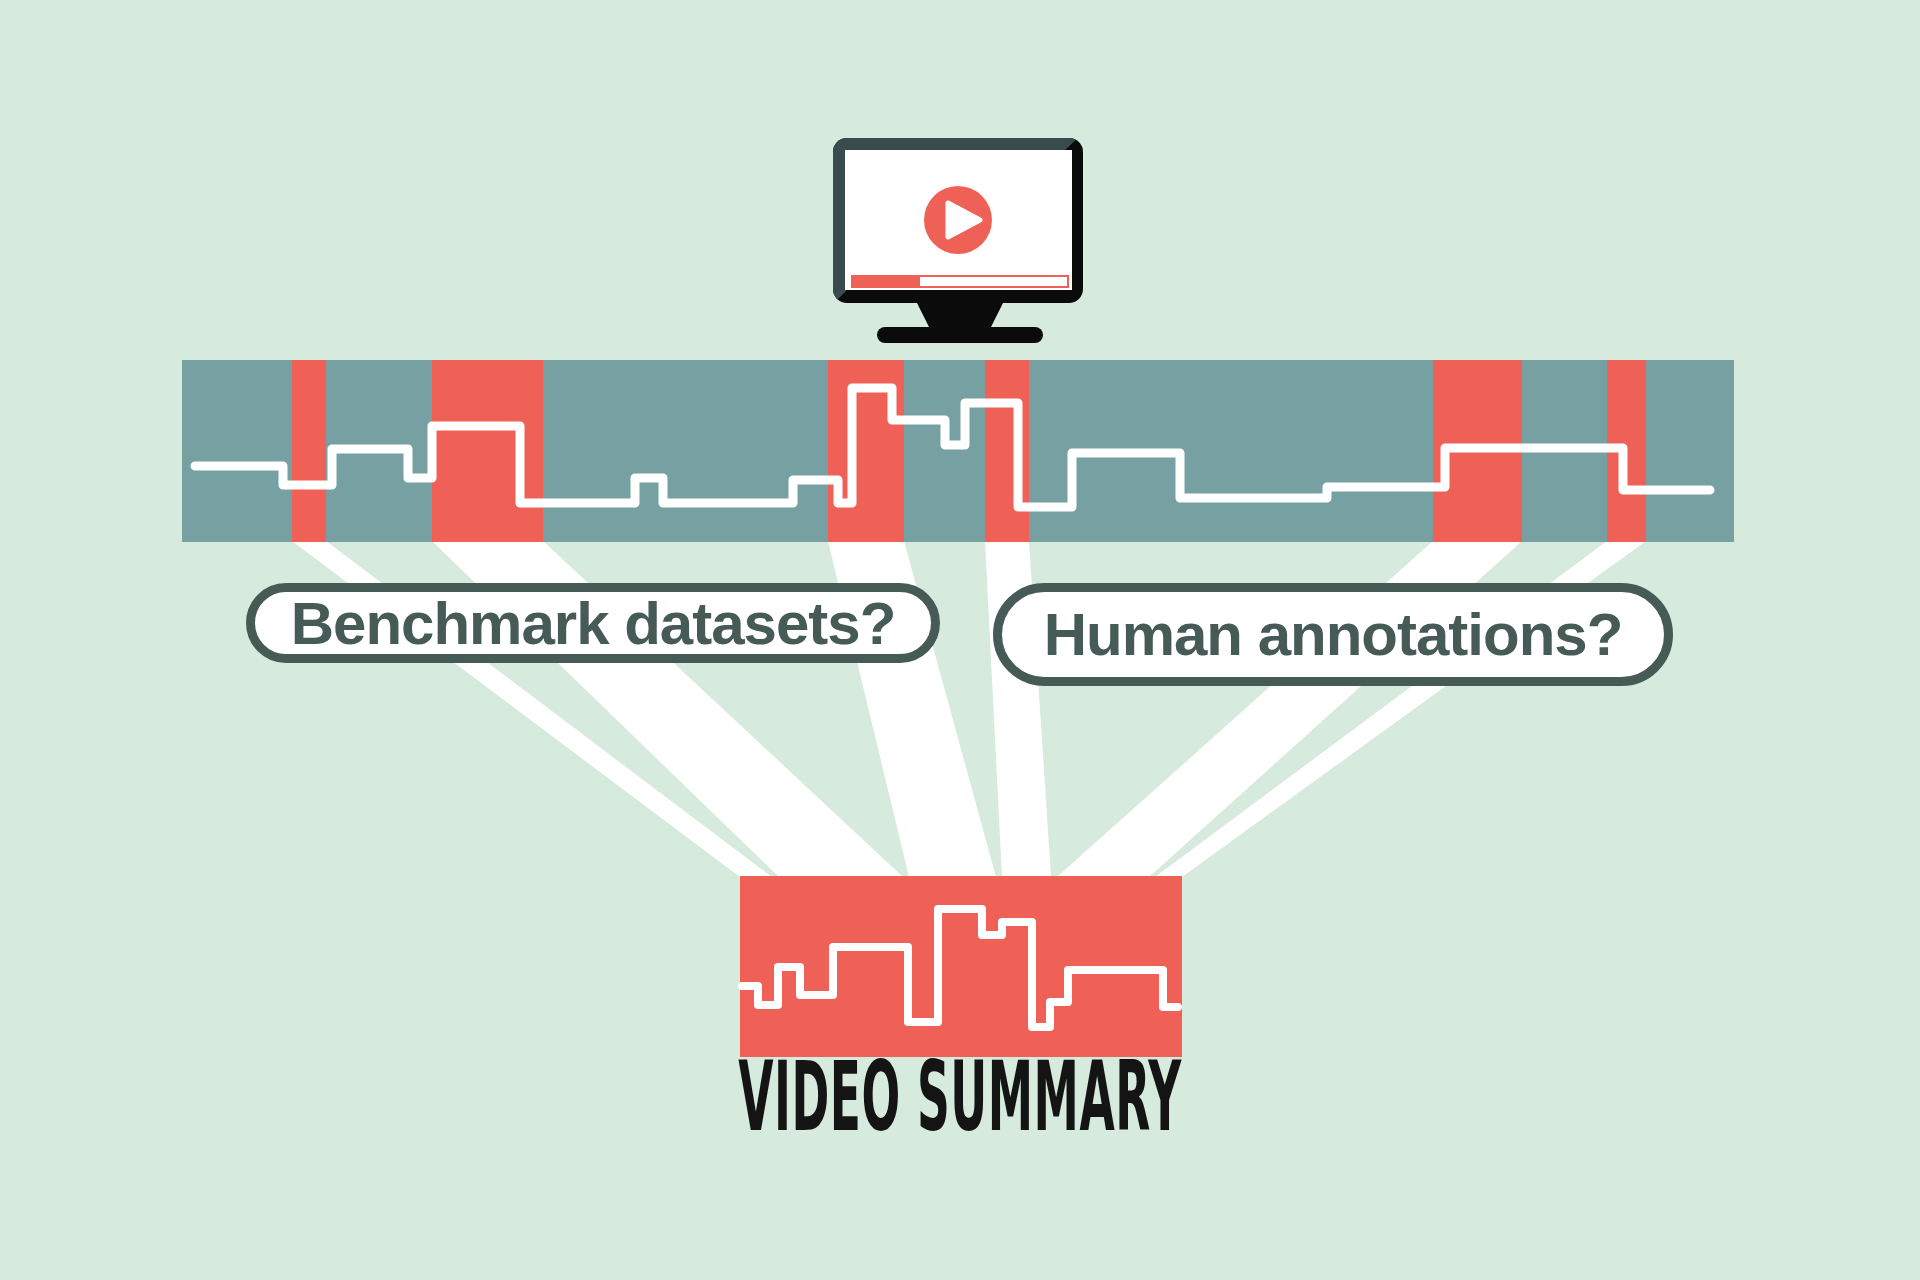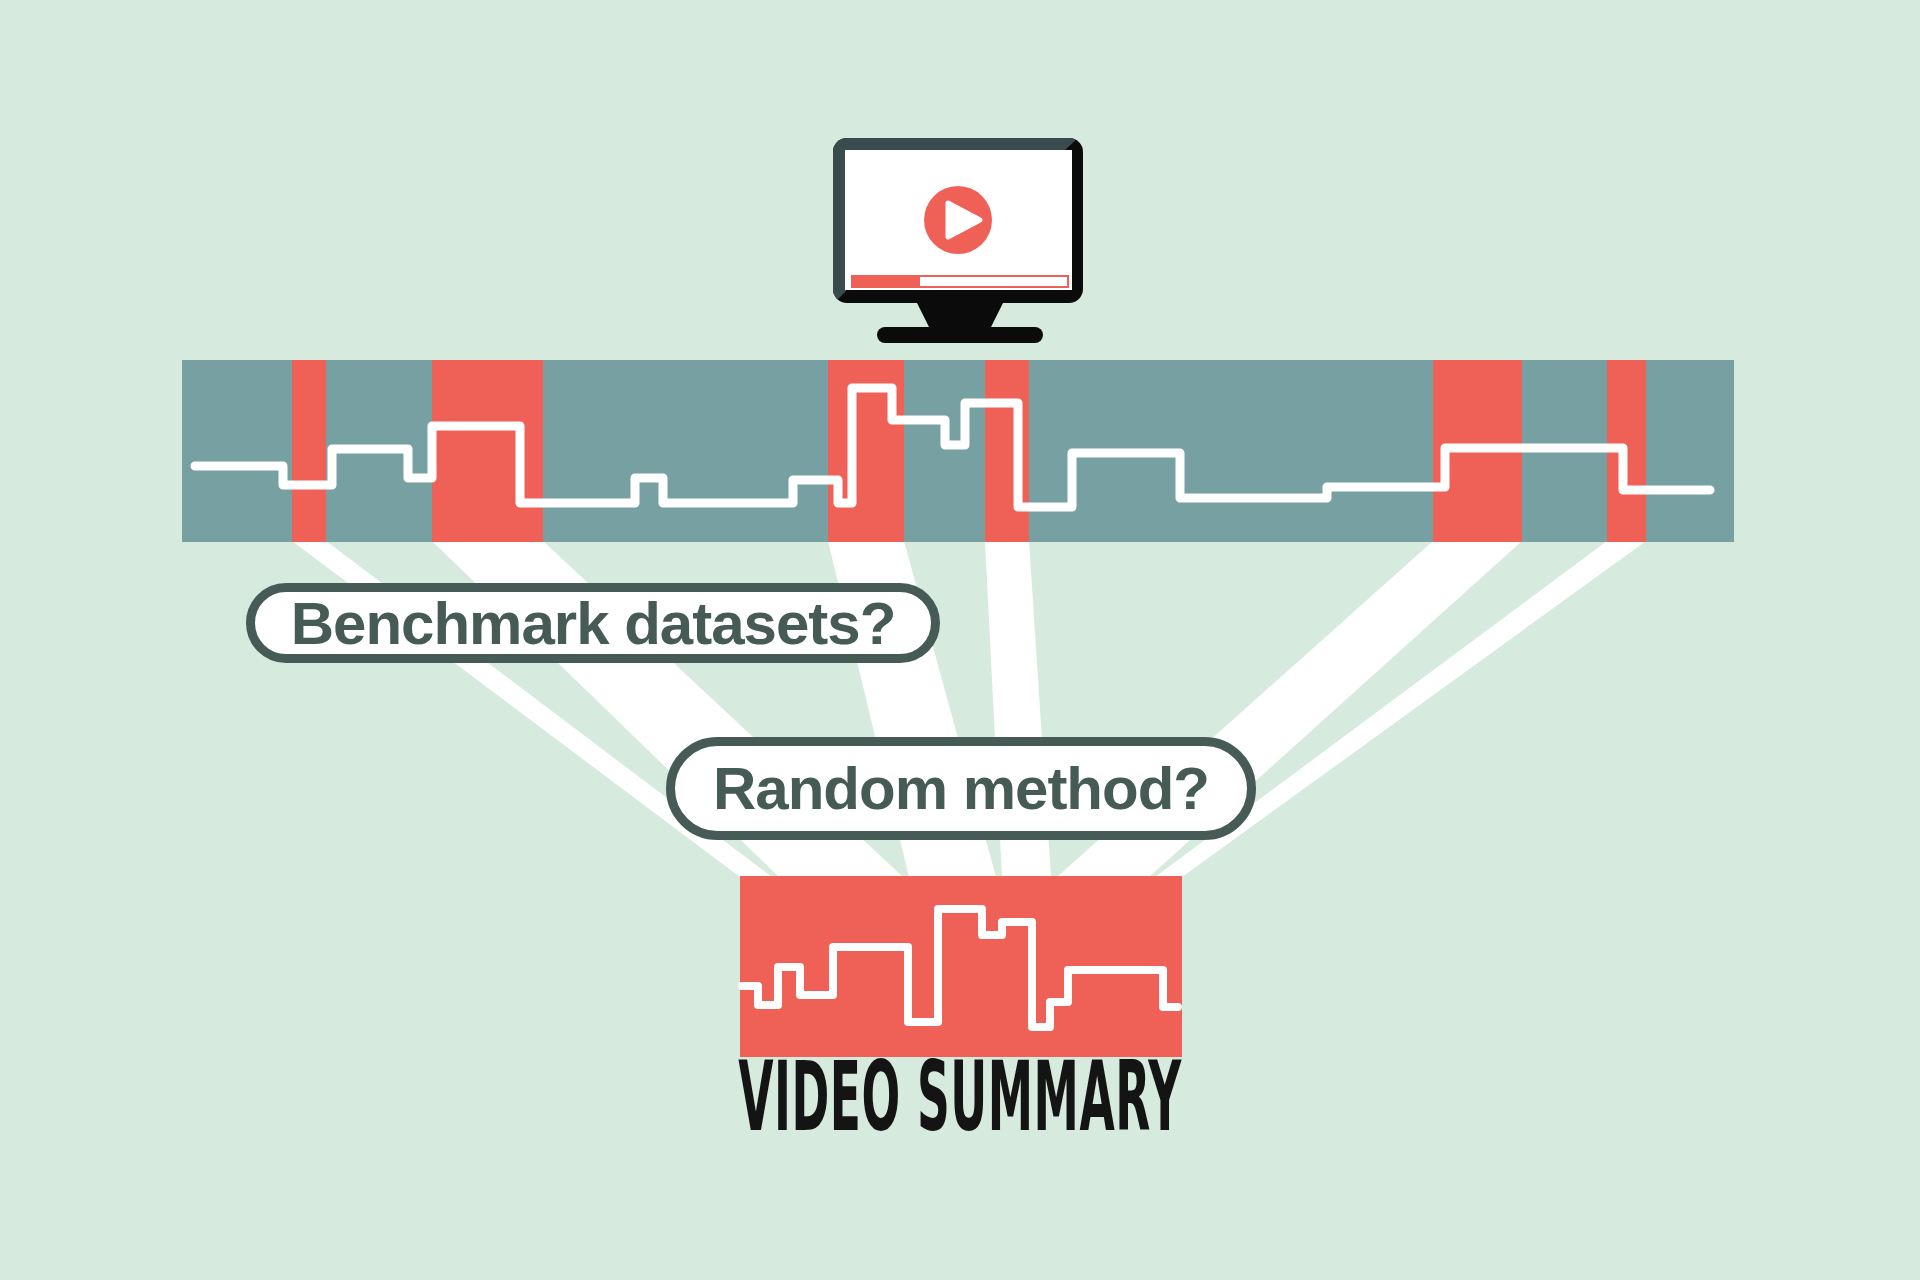--- a/index.html
+++ b/index.html
@@ -99,19 +99,19 @@
 
     <g id="summary-art">
         <rect x="740" y="876" width="442" height="181" fill="#ef6156"></rect>
         <path d="M742 986 L758 986 L758 1005 L778 1005 L778 967 L800 967 L800 995 L833 995 L833 947 L908 947 L908 1022 L938 1022 L938 909 L982 909 L982 935 L1002 935 L1002 922 L1032 922 L1032 1027 L1050 1027 L1050 1002 L1068 1002 L1068 970 L1163 970 L1163 1007 L1178 1007" fill="none" stroke="#ffffff" stroke-width="8" stroke-linecap="round" stroke-linejoin="round"></path>
       </g>
   </svg>
 
   <div class="pill" id="pill-0">
     <span>Benchmark datasets?</span>
   </div>
-  <div class="pill" id="pill-2">
-    <span>Random method?</span>
+  <div class="pill" id="pill-1">
+    <span>Human annotations?</span>
   </div>
 
   <div class="caption">VIDEO SUMMARY</div>
 
 </div>
 
 </body></html>

